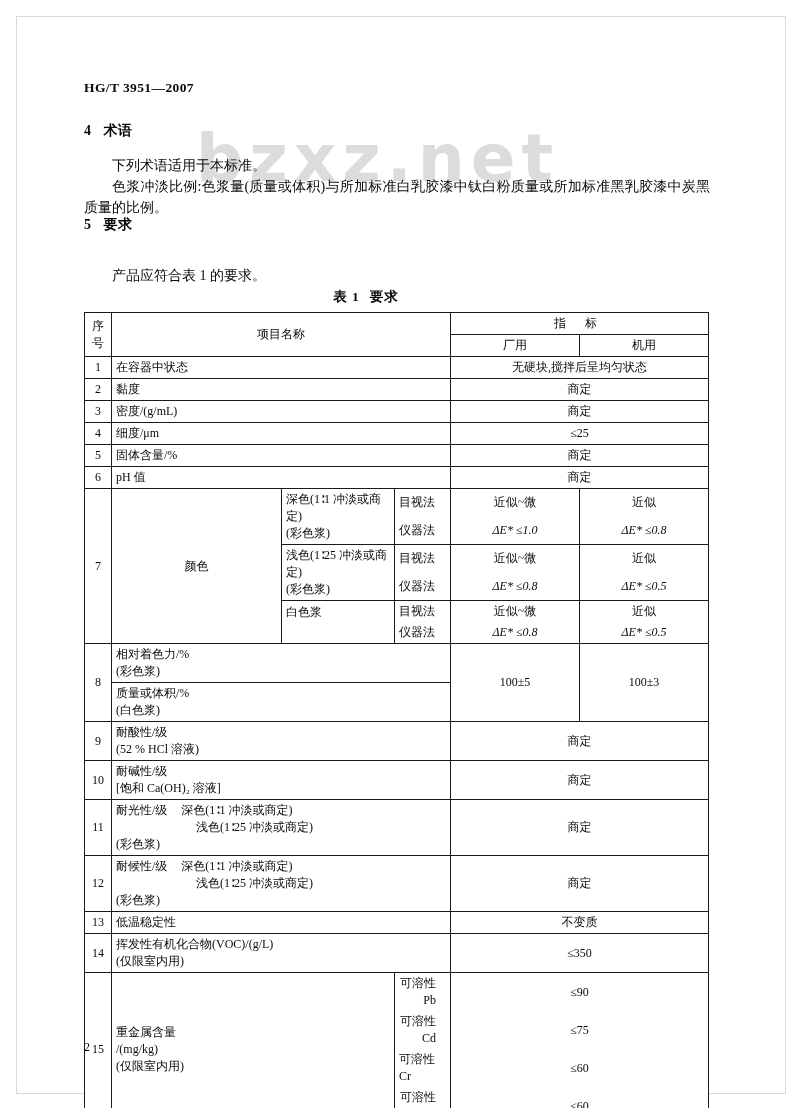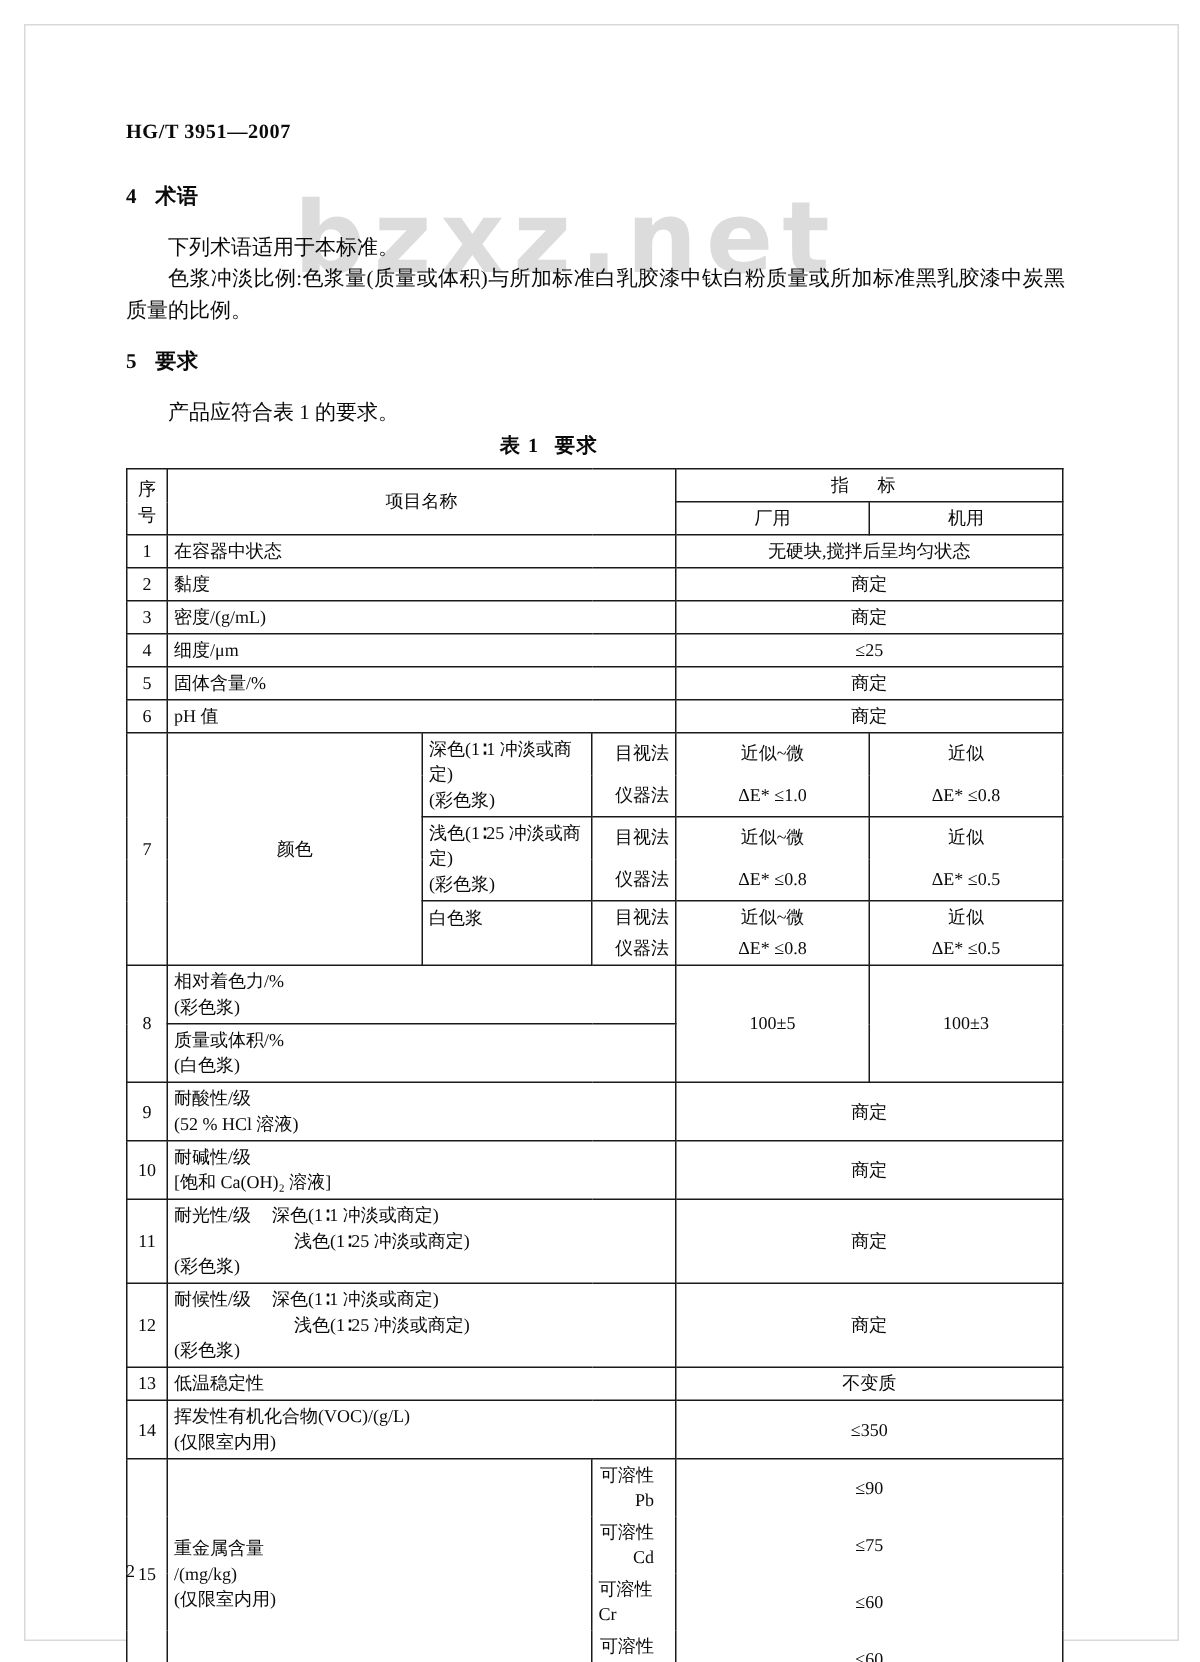--- a/index.html
+++ b/index.html
@@ -95,27 +95,27 @@
   table.spec td, table.spec th {
     border: 1px solid #1a1a1a;
     padding: 2px 4px;
     font-weight: normal;
     vertical-align: middle;
     line-height: 17px;
   }
   .c-seq   { width: 27px;  text-align: center; }
   .c-name  { text-align: left; padding-left: 8px; }
   .c-ctr   { text-align: center; }
-  .nowrap  { white-space: nowrap; }
+  .nowrap  { white-space: nowrap; font-style: italic; }
 
   .hdr { text-align: center; font-weight: 400; }
   .hdr-idx { letter-spacing: 8px; padding-left: 8px; }
 
   .method-cell {
-    text-align: right;
+    text-align: left;
     width: 56px;
     white-space: nowrap;
   }
 
   .page-num {
     position: absolute;
     left: 84px;
     top: 1040px;
     font-size: 12px;
   }
@@ -131,21 +131,21 @@
 
   <div class="header-code">HG/T 3951—2007</div>
 
   <div class="sec-head" style="top:122px">
     <span class="num">4</span><span>术语</span>
   </div>
 
   <div class="para indent" style="top:176px">色浆冲淡比例:色浆量(质量或体积)与所加标准白乳胶漆中钛白粉质量或所加标准黑乳胶漆中炭黑质量的比例。</div>
   <div class="para indent" style="top:155px">下列术语适用于本标准。</div>
 
-  <div class="sec-head" style="top:232px">
+  <div class="sec-head" style="top:216px">
     <span class="num">5</span><span>要求</span>
   </div>
 
   <div class="para indent" style="top:265px">产品应符合表 1 的要求。</div>
 
   <div class="table-caption" style="top:288px">
     <span>表 1</span><span class="cap-gap"></span><span>要求</span>
   </div>
 
   <table class="spec">

